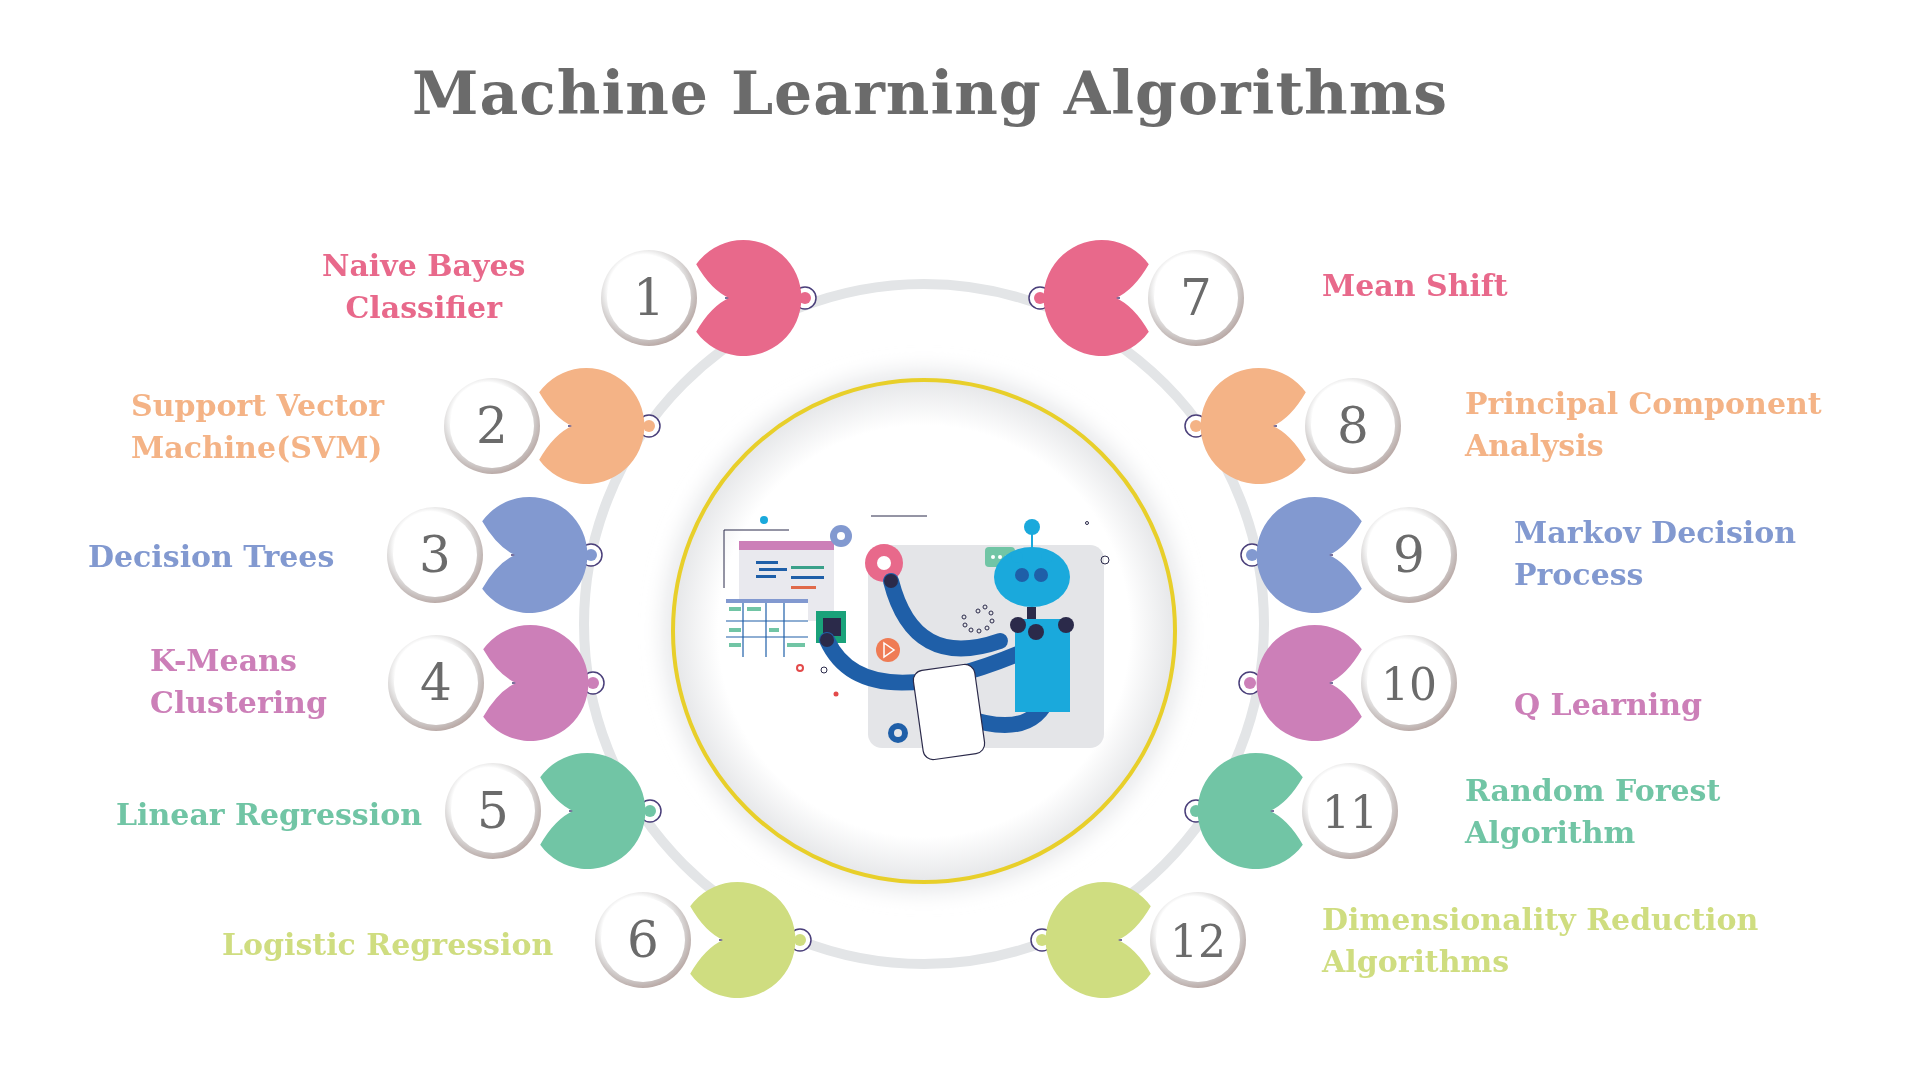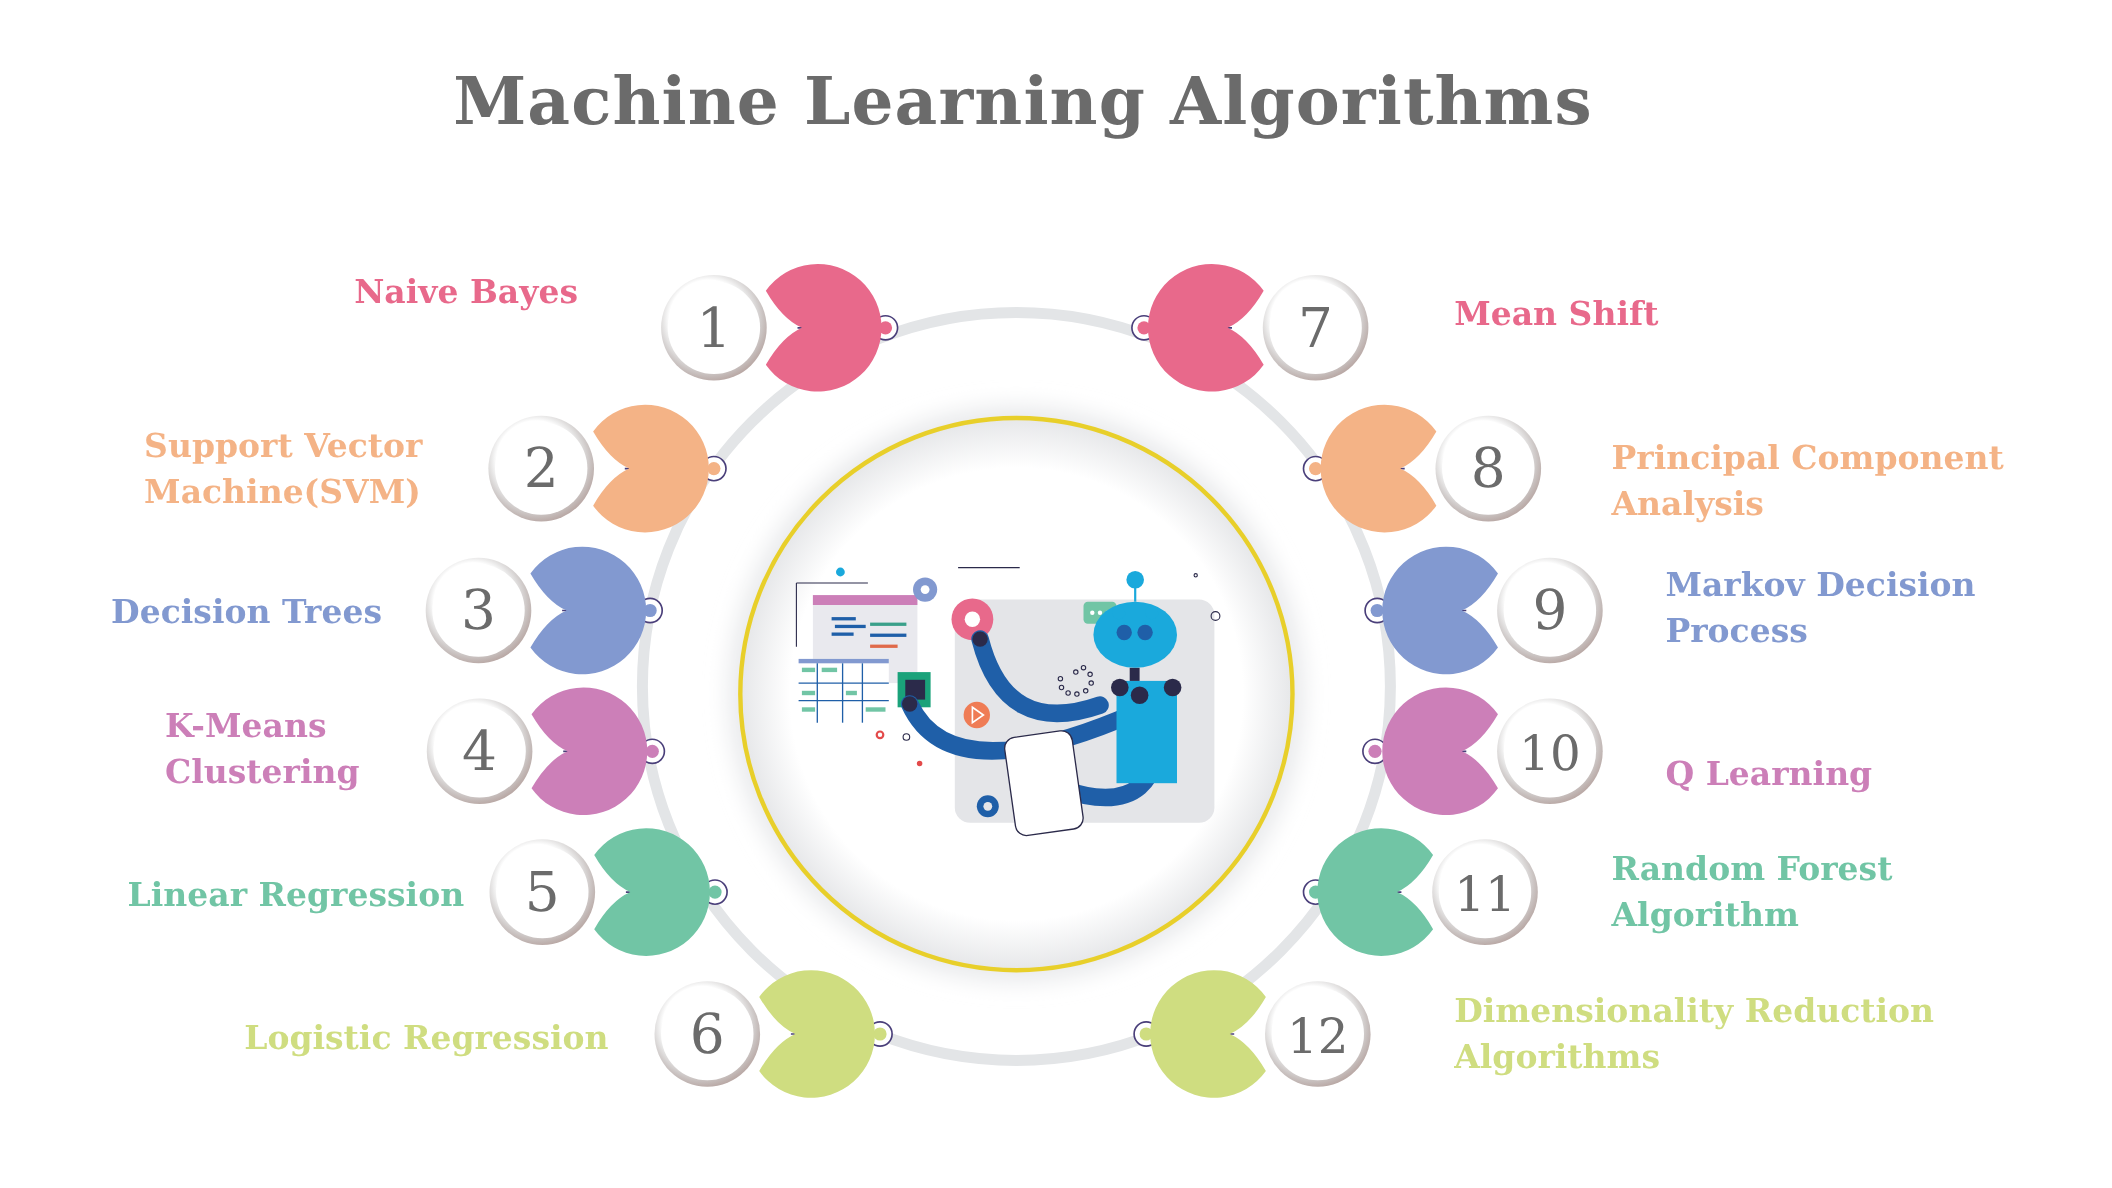--- a/index.html
+++ b/index.html
@@ -240,42 +240,43 @@
         <circle cx="1198" cy="940" r="48" fill="url(#badgeShade)"></circle>
         <circle cx="1198" cy="940" r="42" fill="#ffffff"></circle>
         <text x="1198" y="957" text-anchor="middle" font-size="44" fill="#6b6b6b" font-family="&quot;DejaVu Serif&quot;, serif">12</text>
       </g>
     </g>
 </svg>
 
 <div id="labels">
     <div class="label left" style="left: 322px; top: 245px; color: rgb(232, 105, 139); text-align: center;">
       <span class="line">Naive Bayes</span>
+      <span class="line">Classifier</span>
     </div>
     <div class="label left" style="left: 131px; top: 385px; color: rgb(244, 179, 134);">
       <span class="line">Support Vector</span>
       <span class="line">Machine(SVM)</span>
     </div>
-    <div class="label left" style="left: 101px; top: 536px; color: rgb(130, 153, 208);">
+    <div class="label left" style="left: 88px; top: 536px; color: rgb(130, 153, 208);">
       <span class="line">Decision Trees</span>
     </div>
     <div class="label left" style="left: 150px; top: 640px; color: rgb(204, 127, 184);">
       <span class="line">K-Means</span>
       <span class="line">Clustering</span>
     </div>
     <div class="label left" style="left: 116px; top: 794px; color: rgb(113, 197, 165);">
       <span class="line">Linear Regression</span>
     </div>
     <div class="label left" style="left: 222px; top: 924px; color: rgb(207, 221, 128); text-align: center;">
       <span class="line">Logistic Regression</span>
     </div>
     <div class="label left" style="left: 1322px; top: 265px; color: rgb(232, 105, 139);">
       <span class="line">Mean Shift</span>
     </div>
-    <div class="label left" style="left: 1465px; top: 396px; color: rgb(244, 179, 134);">
+    <div class="label left" style="left: 1465px; top: 383px; color: rgb(244, 179, 134);">
       <span class="line">Principal Component</span>
       <span class="line">Analysis</span>
     </div>
     <div class="label left" style="left: 1514px; top: 512px; color: rgb(130, 153, 208);">
       <span class="line">Markov Decision</span>
       <span class="line">Process</span>
     </div>
     <div class="label left" style="left: 1514px; top: 684px; color: rgb(204, 127, 184);">
       <span class="line">Q Learning</span>
     </div>

